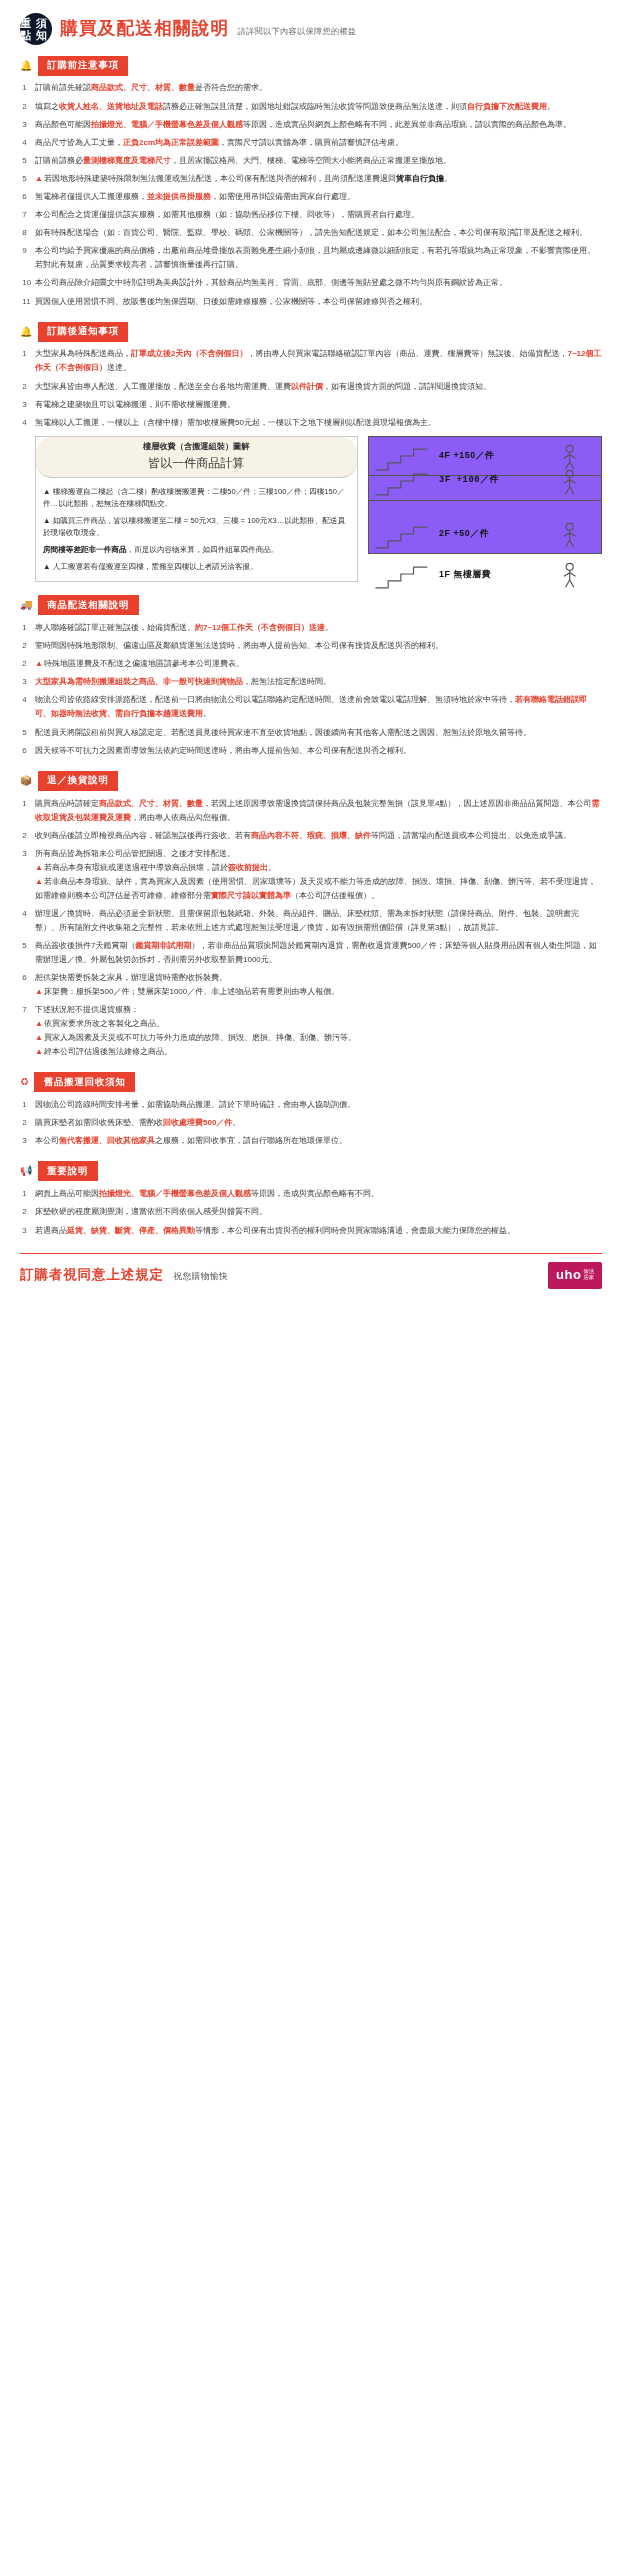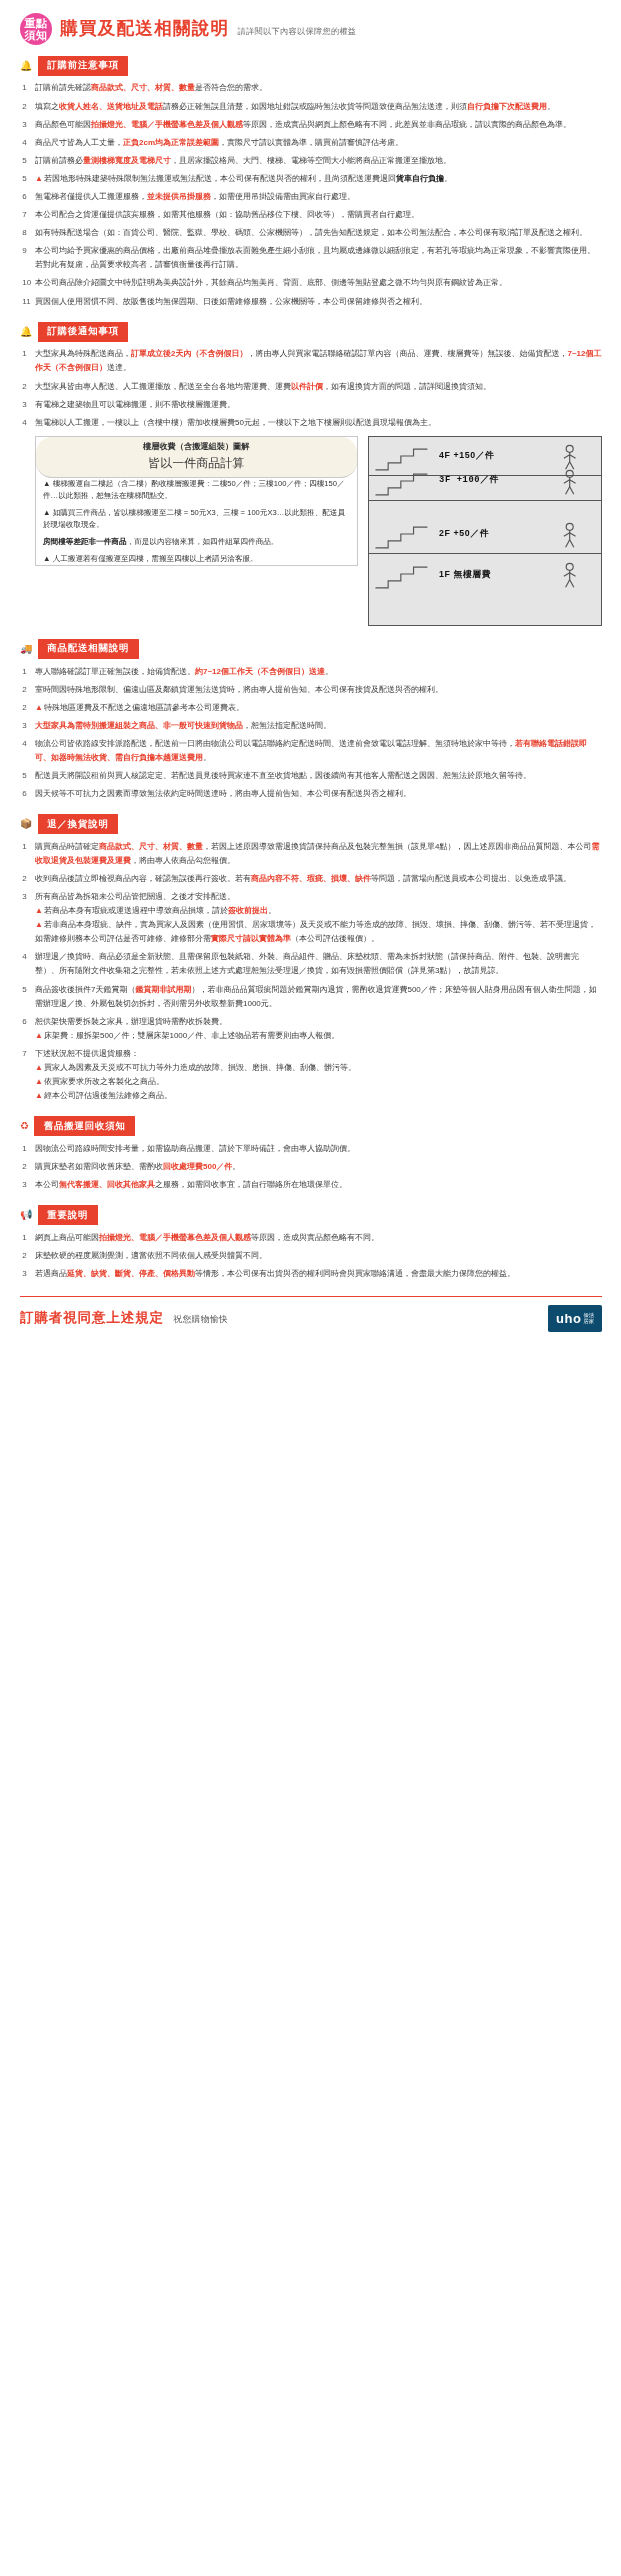--- a/index.html
+++ b/index.html
@@ -25,27 +25,27 @@
   
   .doc-header {
     display: flex;
     align-items: center;
     gap: 8.2px;
     margin-bottom: 10.5px;
   }
   .badge-important {
     width: 32px; height: 32px;
     border-radius: 50%;
-    background: #ec4899;
+    background: #0f172a;
     color: #fff;
     font-size: 11px;
     font-weight: bold;
     line-height: 1.12;
     display: flex;
-    flex-direction: column;
+    flex-direction: row;
     align-items: center;
     justify-content: center;
     letter-spacing: 0.6px;
     flex: none;
   }
   .badge-important span { display: block; }
   .doc-title {
     font-size: 17.6px;
     font-weight: bold;
     color: #e8412e;
@@ -133,32 +133,32 @@
     border-bottom: 0.6px solid #c9c9c9;
     text-align: center;
     font-weight: bold;
     font-size: 8.2px;
     padding: 2.9px 2.3px;
     color: #333;
     border-radius: 16px;
   }
   .floor-left .fl-title small { font-weight: normal; font-size: 12px;}
   .floor-left .fl-body {
-    padding: 0 7px;
+    padding: 8px 7px;
     font-size: 7.6px;
     line-height: 1.65;
   }
   .floor-left .fl-body p { margin: 0 0 4.1px 0; }
   .floor-left .fl-body p:last-child { margin-bottom: 0; }
   .floor-right {
     flex: 0 0 234px;
     border: 0.6px solid #555;
     position: relative;
-    height: 190px;
-    background: #e5e5e5;
+    height: 118px;
+    background: #8b5cf6;
   }
   .fr-row {
     position: absolute;
     left: 0; right: 0;
     height: 39px;
     border-bottom: 0.6px solid #555;
     display: flex;
     align-items: center;
   }
   .fr-row:last-child { border-bottom: none; }
@@ -198,21 +198,21 @@
   }
   .footer-text .small {
     font-size: 8.8px;
     color: #555;
     font-weight: normal;
     letter-spacing: 0.3px;
     margin-left: 4.7px;
   }
   .logo {
     width: 54px; height: 27px;
-    background: #0c4a6e;
+    background: #be185d;
     color: #fff;
     display: flex;
     align-items: center;
     justify-content: center;
     gap: 2px;
     border-radius: 1.8px;
   }
   .logo .lg-main { font-size: 13px; font-weight: bold; letter-spacing: 0.6px;}
   .logo .lg-sub  { font-size: 5.3px; line-height: 1.1; text-align: center;}
 </style>
@@ -347,21 +347,21 @@
       <span class="sec-icon">📦</span>
       <span class="sec-title">退／換貨說明</span>
     </div>
     <ol class="items">
       <li>購買商品時請確定<b class="r">商品款式、尺寸、材質、數量</b>，若因上述原因導致需退換貨請保持商品及包裝完整無損（該見單4點），因上述原因非商品品質問題、本公司<b class="r">需收取退貨及包裝運費及運費</b>，將由專人依商品勾您報價。</li>
       <li><span>收到商品後請立即檢視商品內容，確認無誤後再行簽收。若有<b class="r">商品內容不符、瑕疵、損壞、缺件</b>等問題，請當場向配送員或本公司提出、以免造成爭議。</span></li>
       <li><span>所有商品皆為拆箱未公司品管把關過、之後才安排配送。<span class="sub"><span class="tri">▲</span>若商品本身有瑕疵或運送過程中導致商品損壞，請於<b class="r">簽收前提出</b>。</span><span class="sub"><span class="tri">▲</span>若非商品本身瑕疵、缺件，實為買家人及因素（使用習慣、居家環境等）及天災或不能力等造成的故障、損毀、壞損、摔傷、刮傷、髒污等、若不受理退貨，如需維修則務本公司評估是否可維修、維修部分需<b class="r">實際尺寸請以實體為準</b>（本公司評估後報價）。</span></span></li>
       <li>辦理退／換貨時、商品必須是全新狀態、且需保留原包裝紙箱、外裝、商品組件、贈品、床墊枕頭、需為未拆封狀態（請保持商品、附件、包裝、說明書完整）、所有隨附文件收集箱之完整性，若未依照上述方式處理恕無法受理退／換貨，如有毀損需照價賠償（詳見第3點），故請見諒。</li>
       <li>商品簽收後損件7天鑑賞期（<b class="r">鑑賞期非試用期</b>），若非商品品質瑕疵問題於鑑賞期內退貨，需酌收退貨運費500／件；床墊等個人貼身用品因有個人衛生問題，如需辦理退／換、外屬包裝切勿拆封，否則需另外收取整新費1000元。</li>
       <li><span>恕供架快需要拆裝之家具，辦理退貨時需酌收拆裝費。<span class="sub"><span class="tri">▲</span>床架費：服拆架500／件；雙層床架1000／件、非上述物品若有需要則由專人報價。</span></span></li>
-      <li><span>下述狀況恕不提供退貨服務：<span class="sub"><span class="tri">▲</span>買家人為因素及天災或不可抗力等外力造成的故障、損毀、磨損、摔傷、刮傷、髒污等。</span><span class="sub"><span class="tri">▲</span>依買家要求所改之客製化之商品。</span><span class="sub"><span class="tri">▲</span>經本公司評估過後無法維修之商品。</span></span></li>
+      <li><span>下述狀況恕不提供退貨服務：<span class="sub"><span class="tri">▲</span>依買家要求所改之客製化之商品。</span><span class="sub"><span class="tri">▲</span>買家人為因素及天災或不可抗力等外力造成的故障、損毀、磨損、摔傷、刮傷、髒污等。</span><span class="sub"><span class="tri">▲</span>經本公司評估過後無法維修之商品。</span></span></li>
     </ol>
   </div>
 
   <div class="section">
     <div class="sec-head">
       <span class="sec-icon">♻</span>
       <span class="sec-title">舊品搬運回收須知</span>
     </div>
     <ol class="items">
       <li>因物流公司路線時間安排考量，如需協助商品搬運、請於下單時備註，會由專人協助詢價。</li>

